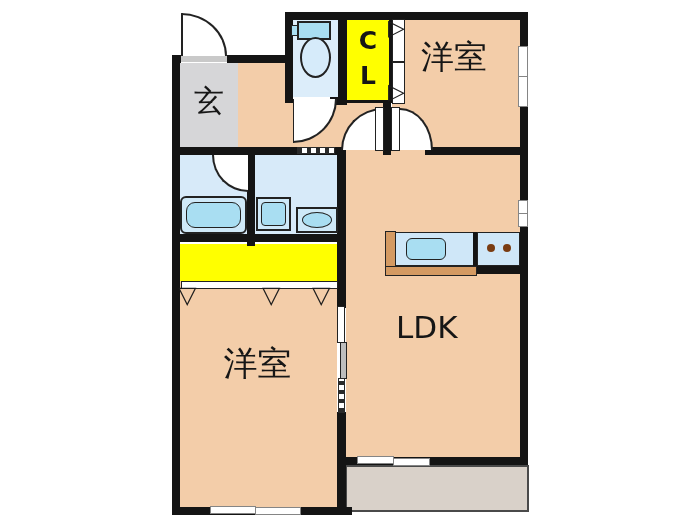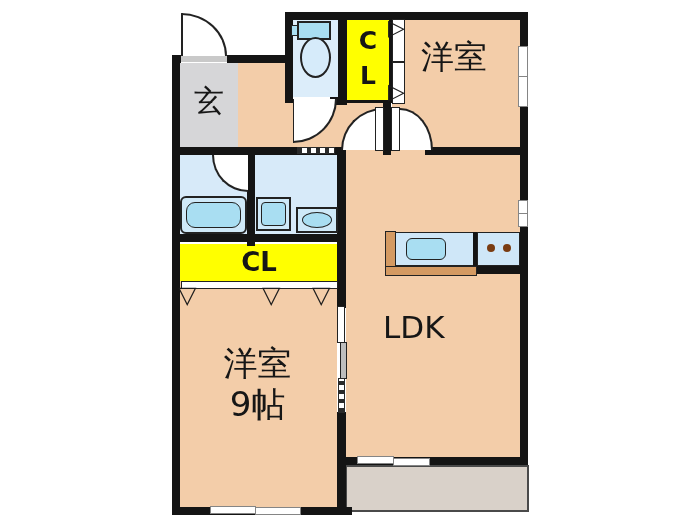--- a/index.html
+++ b/index.html
@@ -119,25 +119,23 @@
 
   <div class="lbl" style="left:394px;top:37px;width:120px;font-size:33px;line-height:1.2;">
     <div>洋室</div>
   </div>
 
   <div class="lbl" style="left:347px;top:23px;width:42px;font-size:25px;font-weight:bold;line-height:1.4;">
     <div>C</div>
     <div>L</div>
   </div>
 
-  <div class="lbl" style="left:180px;top:247px;width:158px;font-size:26px;font-weight:bold;">CL</div>
 
   <div class="lbl" style="left:185px;top:343px;width:145px;font-size:34px;line-height:1.2;">
     <div>洋室</div>
-    <div>9帖</div>
   </div>
 
-  <div class="lbl" style="left:383px;top:310px;width:110px;font-size:31px;line-height:1.15;text-align:left;">
+  <div class="lbl" style="left:396px;top:310px;width:110px;font-size:31px;line-height:1.15;text-align:left;">
     <div>LDK</div>
   </div>
 
 
 </div>
 
 </body></html>

